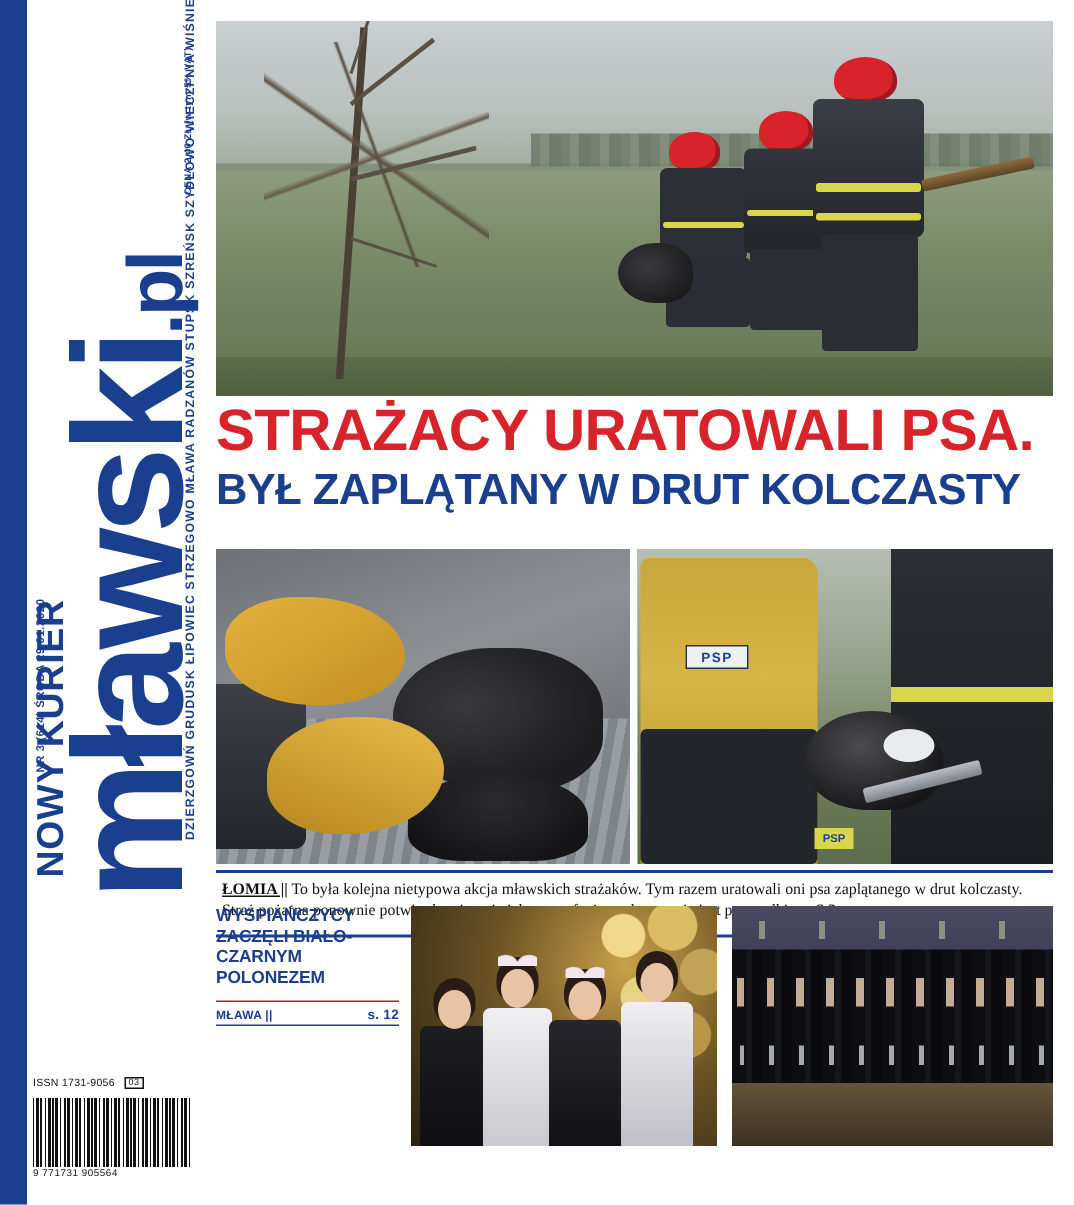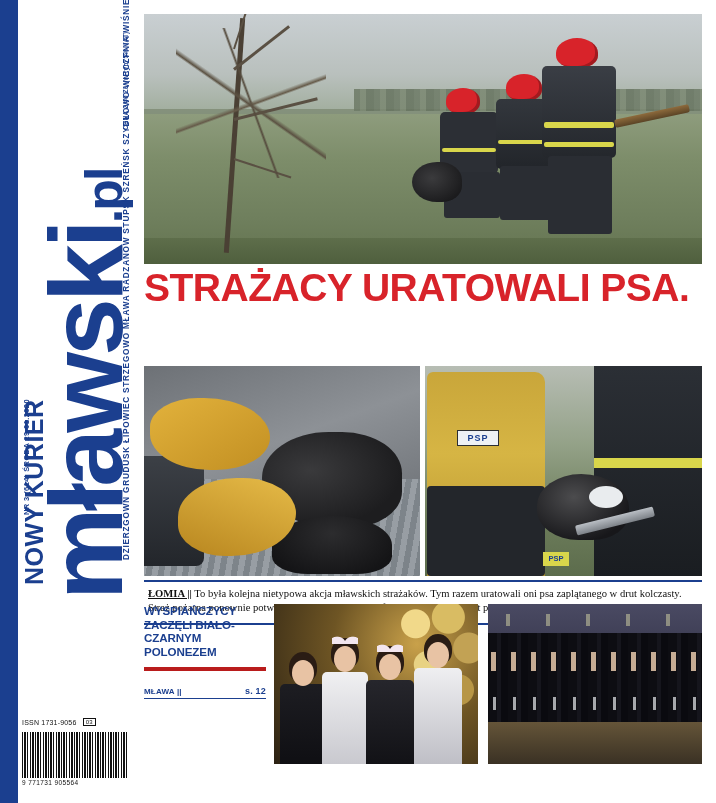--- a/index.html
+++ b/index.html
@@ -410,22 +410,22 @@
   }
   .b-title {
     font-size: 11.6px;
     font-weight: bold;
     color: #1b3f8f;
     line-height: 1.18;
     letter-spacing: -0.1px;
   }
   .b-meta {
     margin-top: 8px;
-    padding-top: 15px;
-    border-top: 4px solid #b91c1c;
+    padding-top: 3px;
+    border-top: 1px solid #b91c1c;
     border-bottom: 1px solid #1b3f8f;
     padding-bottom: 2px;
     display: flex;
     justify-content: space-between;
     align-items: baseline;
     font-size: 8px;
     font-weight: bold;
     color: #1b3f8f;
     letter-spacing: 0.2px;
   }
@@ -603,20 +603,21 @@
 
     <div class="ff" style="left:268px;top:120px;width:54px;height:84px;">
       <div style="position:absolute;left:0;top:28px;width:50px;height:40px;background:radial-gradient(ellipse at 40% 40%,#3b3b3d,#111113);border-radius:50% 45% 40% 50%;"></div>
     </div>
 
     <div style="position:absolute;left:470px;top:98px;width:76px;height:8px;background:linear-gradient(#8d6a3c,#5b4426);transform:rotate(-12deg);border-radius:2px;"></div>
   </div>
 
   <div class="headline">
     <div class="hl1">STRAŻACY URATOWALI PSA.</div>
+    <div class="hl2">BYŁ ZAPLĄTANY W DRUT KOLCZASTY</div>
   </div>
 
   <div class="photo2">
     <div class="p2-bg"></div>
     <div class="p2-floor"></div>
     <div class="p2-sleeve"></div>
     <div class="p2-dog"></div>
     <div class="p2-dog2"></div>
     <div class="p2-glove-a"></div>
     <div class="p2-glove-b"></div>

